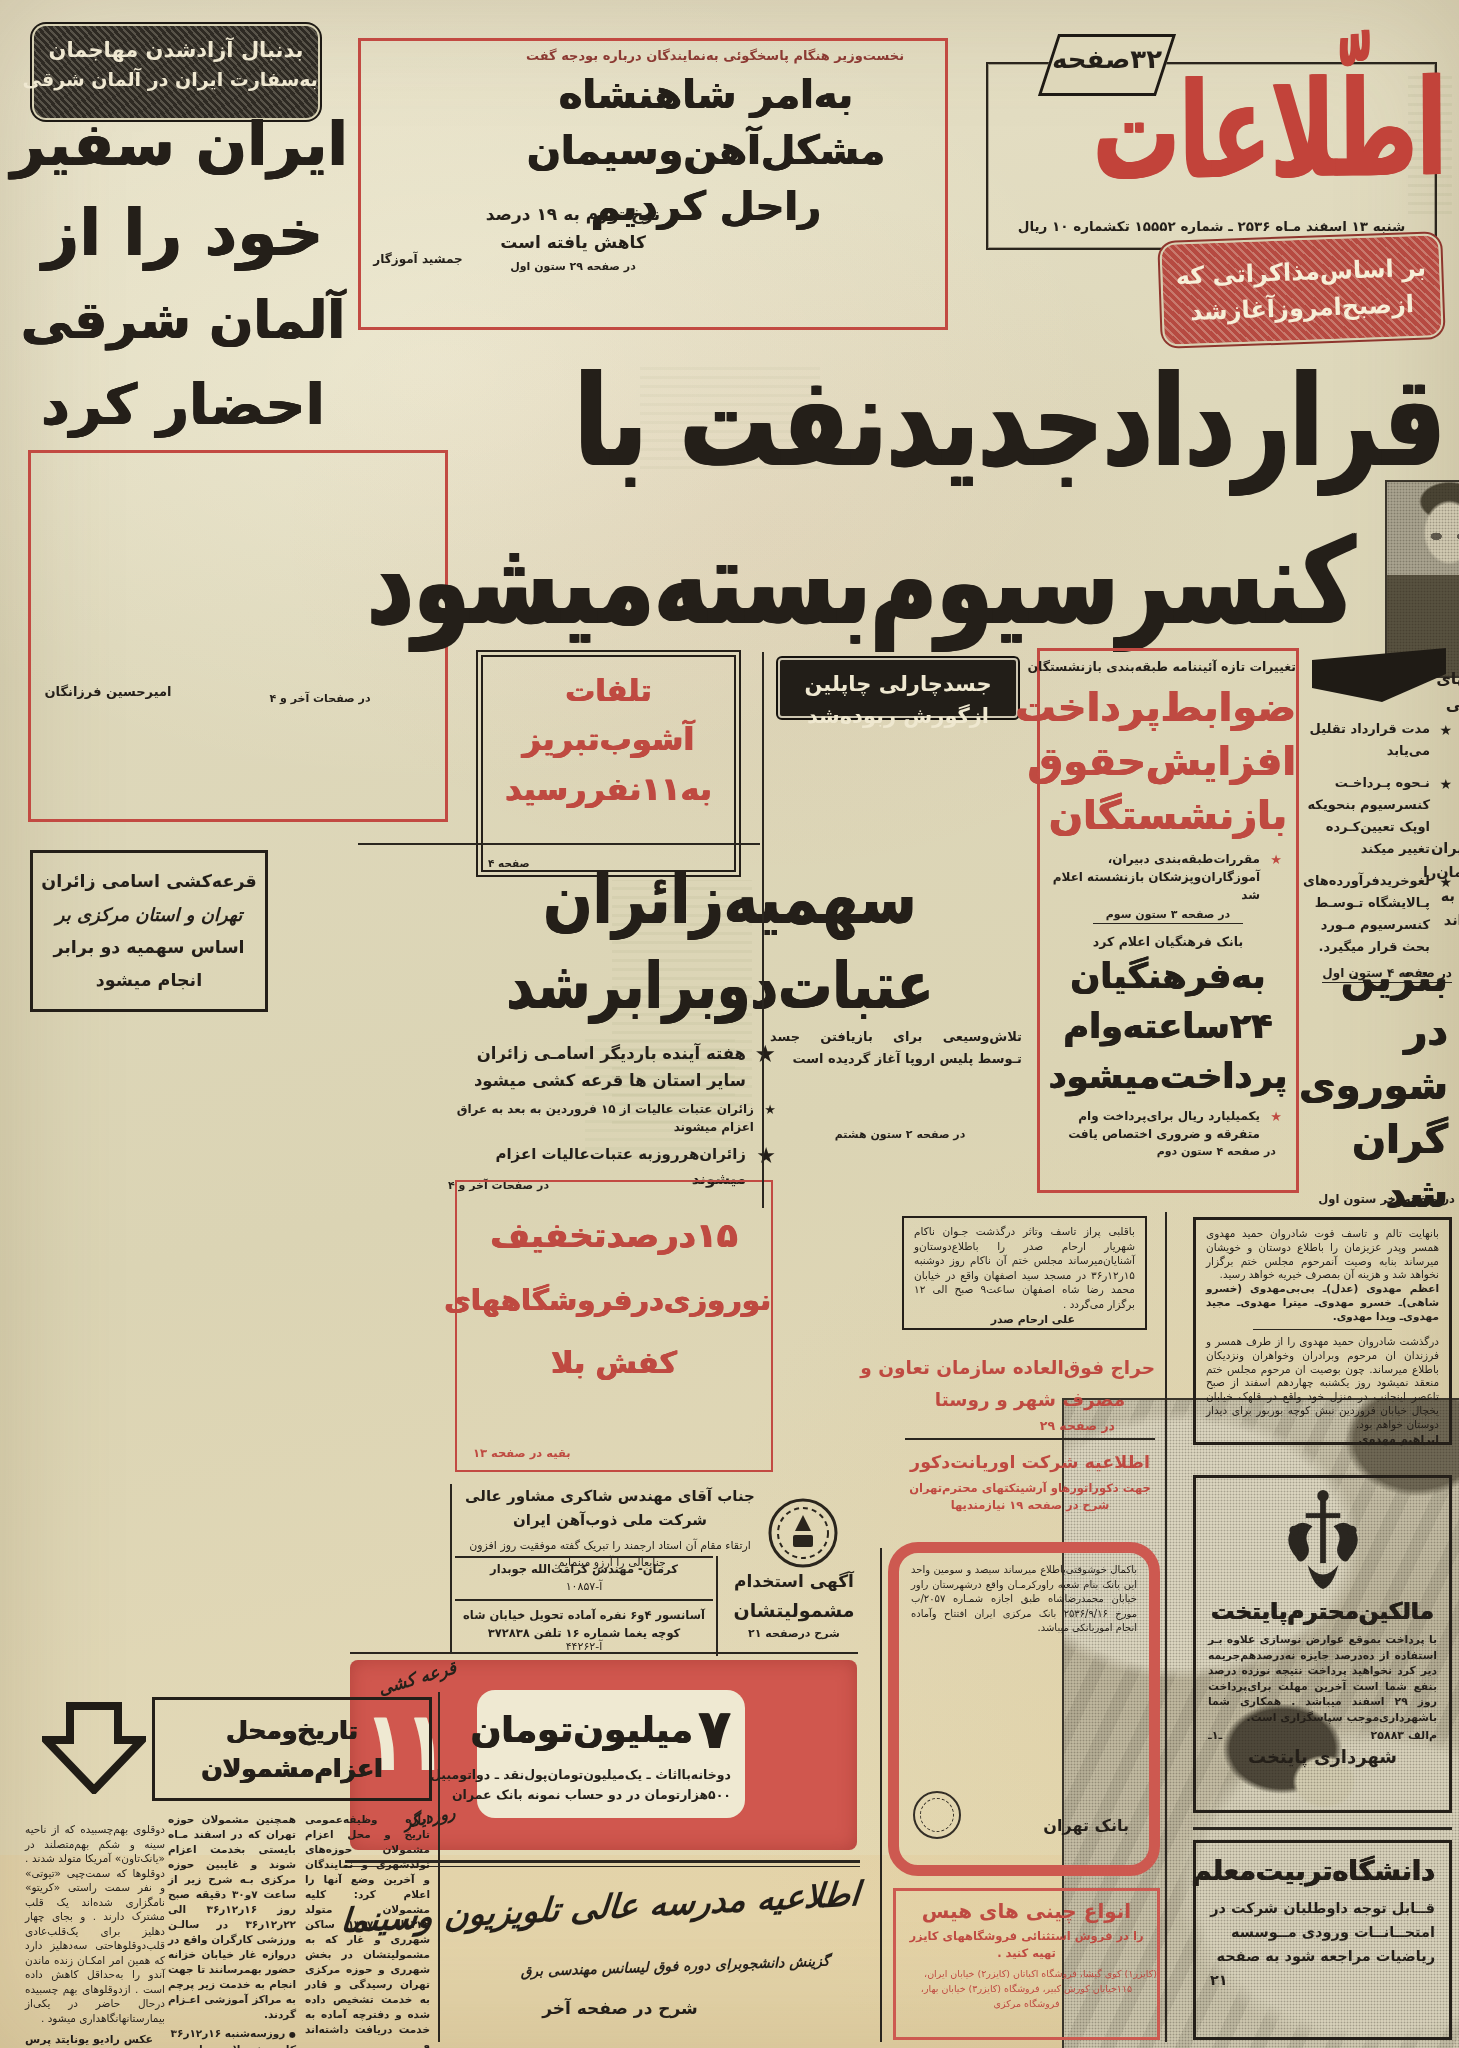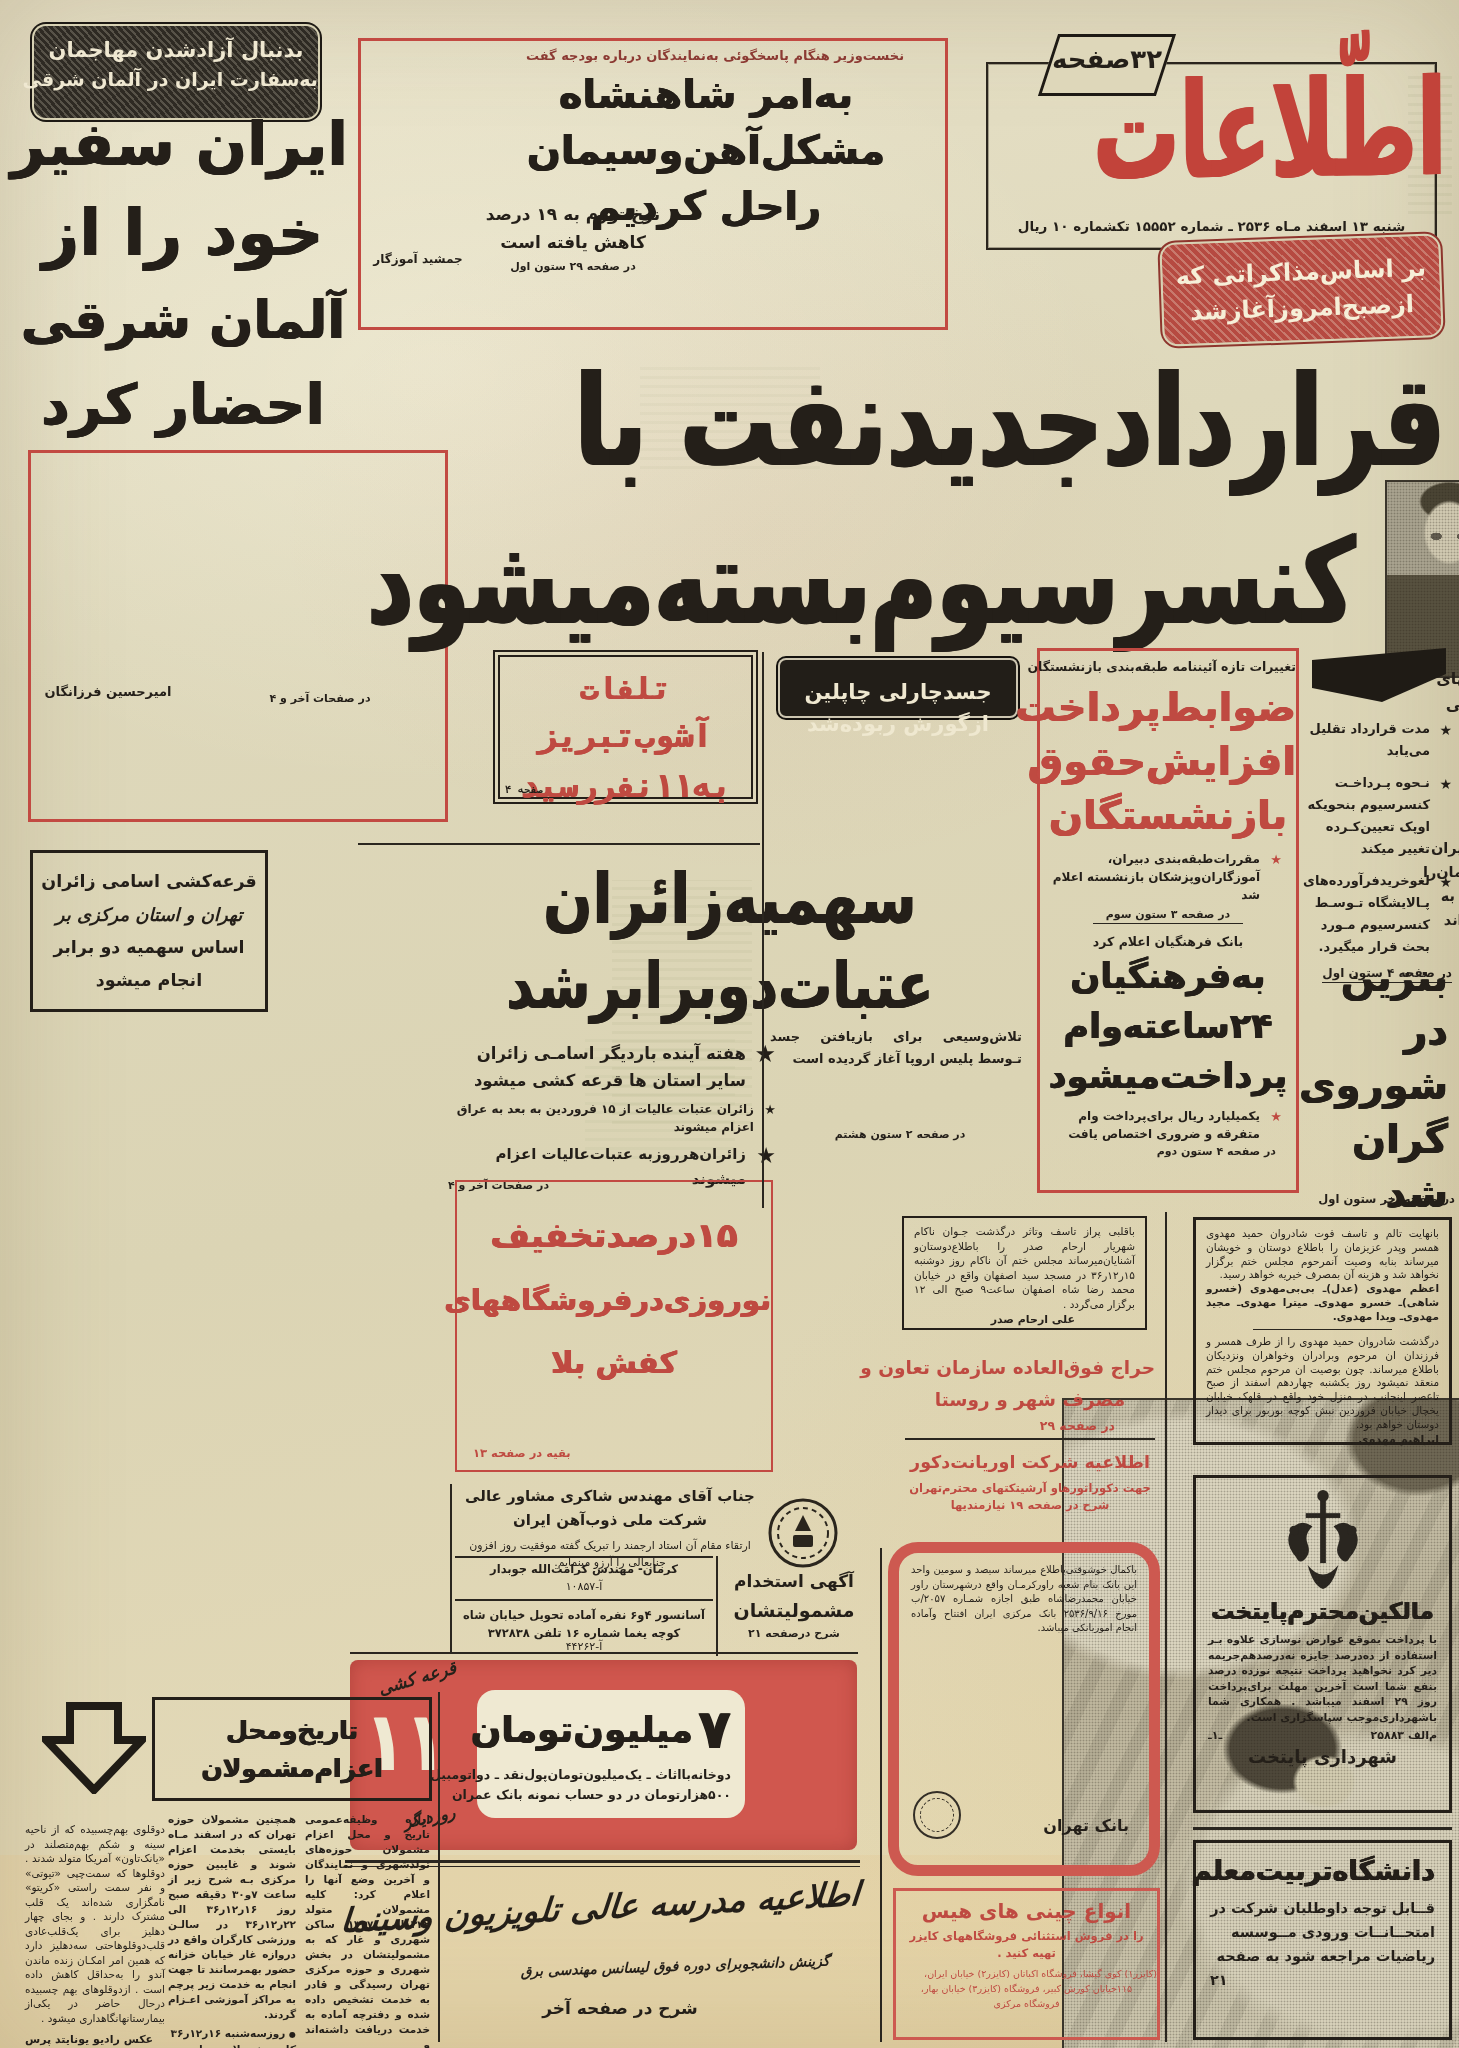--- a/index.html
+++ b/index.html
@@ -159,28 +159,28 @@
     <span class="star black" style="font-size:14px;">★</span>
     <span>نـحوه پـرداخـت کنسرسیوم بنحویکه اوپک تعیین‌کـرده تغییر میکند</span>
   </div>
   <div class="bullet" style="font-size:13px;font-weight:700;line-height:22px;">
     <span class="star black" style="font-size:14px;">★</span>
     <span>لغوخریدفرآورده‌های پـالایشگاه تـوسـط کنسرسیوم مـورد بحث قرار میگیرد.</span>
   </div>
   <div class="pageref u" style="display:inline-block;margin-top:8px;font-size:12px;">در صفحه ۴ ستون اول</div>
 </div>
 
-<div class="abs dbl" style="left:493px;top:650px;width:265px;height:154px;padding-top:16px;font-family:Liberation Mono, monospace;">
+<div class="abs dbl" style="left:476px;top:650px;width:265px;height:227px;padding-top:16px;">
   <div class="c nw headline red" style="font-size:30px;line-height:46px;">تلفات</div>
   <div class="c nw headline red" style="font-size:32px;line-height:50px;">آشوب‌تبریز</div>
   <div class="c nw headline red" style="font-size:32px;line-height:50px;">به۱۱نفررسید</div>
   <div class="pageref" style="position:absolute;left:10px;bottom:6px;font-size:10.5px;">صفحه ۴</div>
 </div>
 
-<div class="abs blackbox" style="left:778px;top:658px;width:240px;height:60px;padding-top:18px;border-radius:8px;">
+<div class="abs blackbox" style="left:778px;top:658px;width:240px;height:60px;padding-top:10px;">
   <div class="b c nw" style="font-size:21px;line-height:32px;">جسدچارلی چاپلین</div>
   <div class="b c nw" style="font-size:21px;line-height:32px;">ازگورش ربوده‌شد</div>
 </div>
 
 <div class="abs b j" style="left:770px;top:1026px;width:252px;font-size:13px;line-height:22px;">تلاش‌وسیعی برای بازیافتن جسد تـوسط پلیس اروپا آغاز گردیده است</div>
 
 <div class="abs pageref c" style="left:800px;top:1128px;width:200px;">در صفحه ۲ ستون هشتم</div>
 
 <div class="abs frame-red" style="left:1037px;top:648px;width:262px;height:545px;padding-top:8px;">
   <div class="b c nw" style="font-size:12.5px;">تغییرات تازه آئیننامه طبقه‌بندی بازنشستگان</div>

